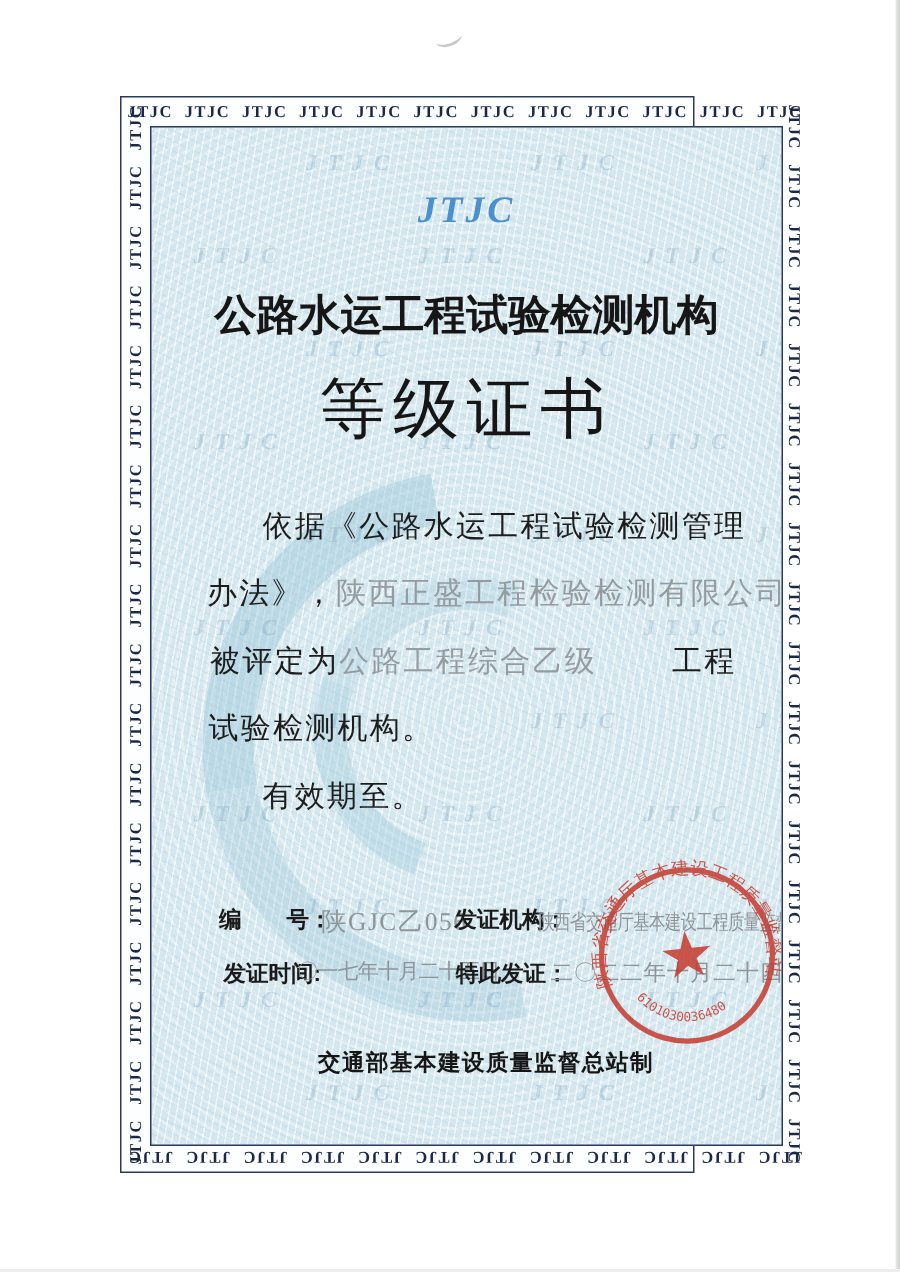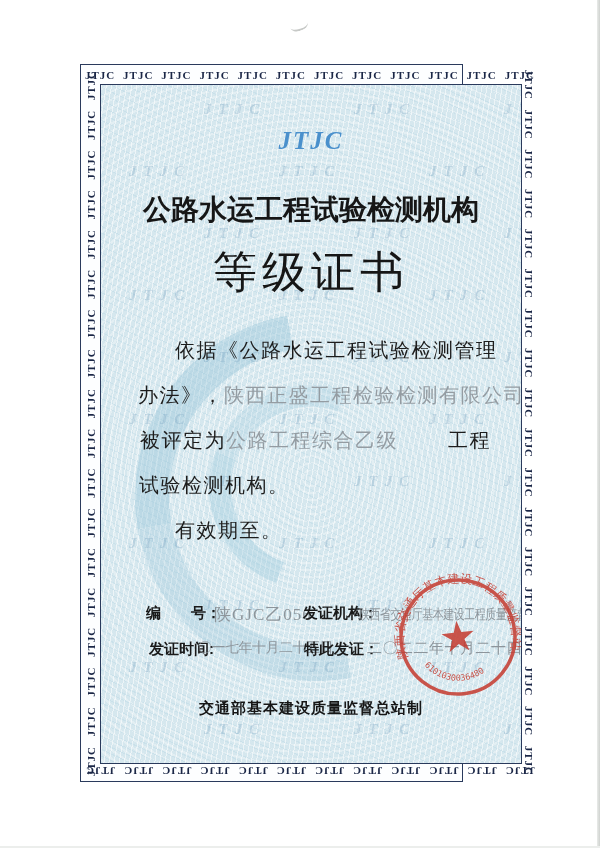--- a/index.html
+++ b/index.html
@@ -62,21 +62,21 @@
   .fvalue{position:absolute;color:#8d959b;white-space:nowrap;}
   .f-certno-l{left:45px;top:519px;}
   .f-certno-v{left:113px;top:518px;font-size:17px;letter-spacing:1px;}
   .f-issuer-l{left:202px;top:519px;}
   .f-issuer-v{left:258px;top:521px;font-size:14px;letter-spacing:-.5px;
     transform:scaleX(.78);transform-origin:0 0;}
   .f-date-l{left:48px;top:555px;}
   .f-date-v{left:97px;top:554px;font-size:14px;letter-spacing:-.5px;}
   .f-valid-l{left:203px;top:555px;}
   .f-valid-v{left:266px;top:554px;font-size:15px;letter-spacing:.5px;}
-  .maker{position:absolute;left:0;top:614px;width:100%;text-align:center;
+  .maker{position:absolute;left:13px;top:614px;width:100%;text-align:center;
     font-family:Liberation Sans, sans-serif;
     font-weight:700;font-size:15px;color:#161616;letter-spacing:1px;}
   
   .stamp{position:absolute;left:283px;top:478px;width:148px;height:148px;
     opacity:.85;transform:rotate(-6deg);}
 </style>
 </head>
 <body>
 
 <div class="scan-edge-right"></div>

